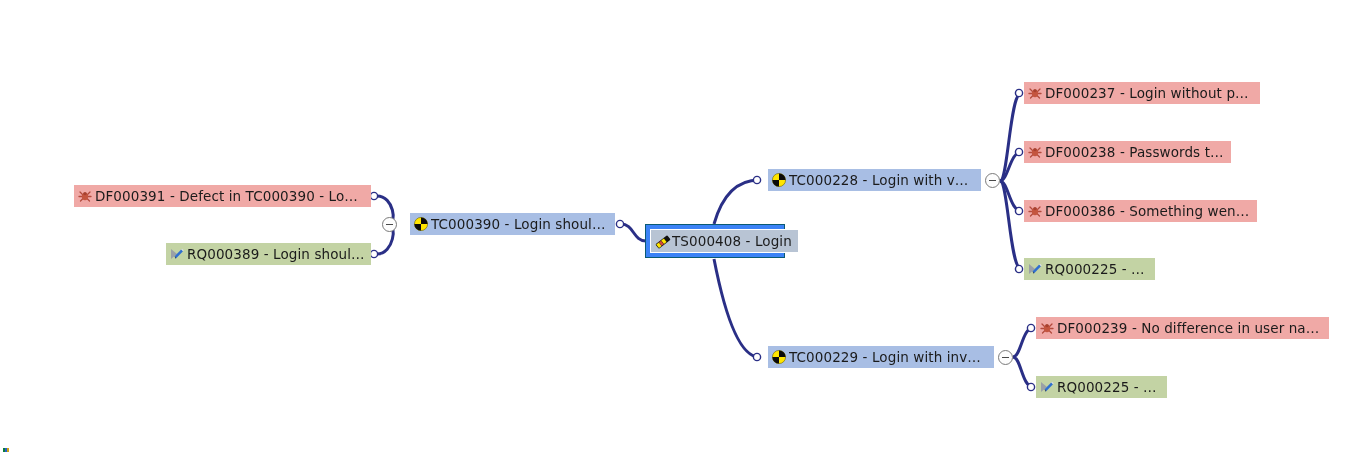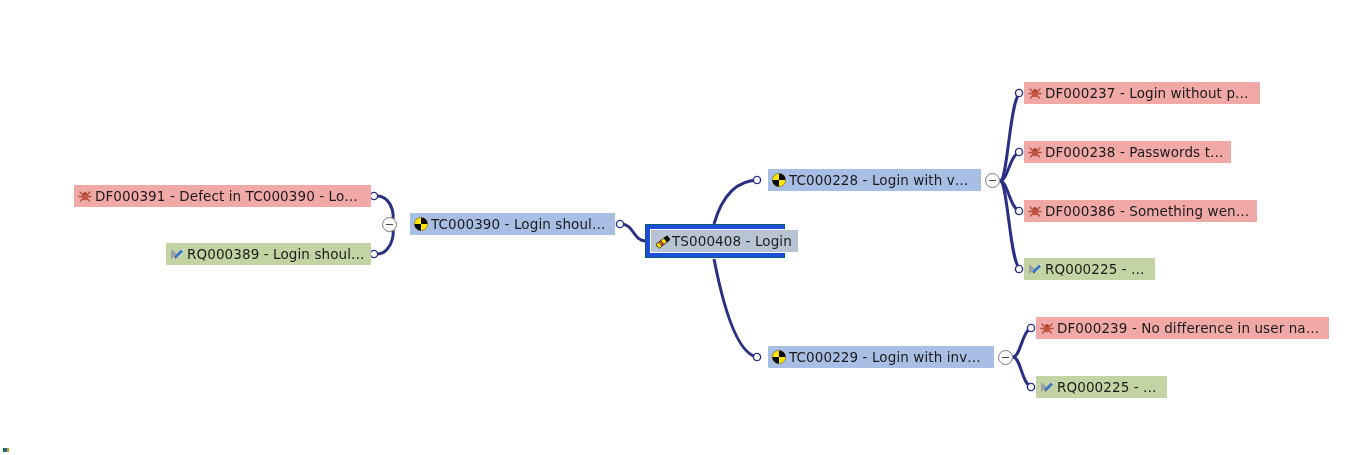--- a/index.html
+++ b/index.html
@@ -45,21 +45,21 @@
     white-space: nowrap;
   }
   .node-defect  { background: #f0a9a6; }
   .node-req     { background: #c3d3a4; }
   .node-test    { background: #a8bee4; }
 
   
   .node-root {
     height: 34px;
     padding: 0;
-    background: #1d4ed8;
+    background: #3b82f6;
     border: 1px solid #0a5a73;
     box-sizing: border-box;
   }
   .node-root .root-inner {
     margin: 4px;
     flex: 1 1 auto;
     display: flex;
     align-items: center;
     height: 24px;
     background: #b8c4d4;

